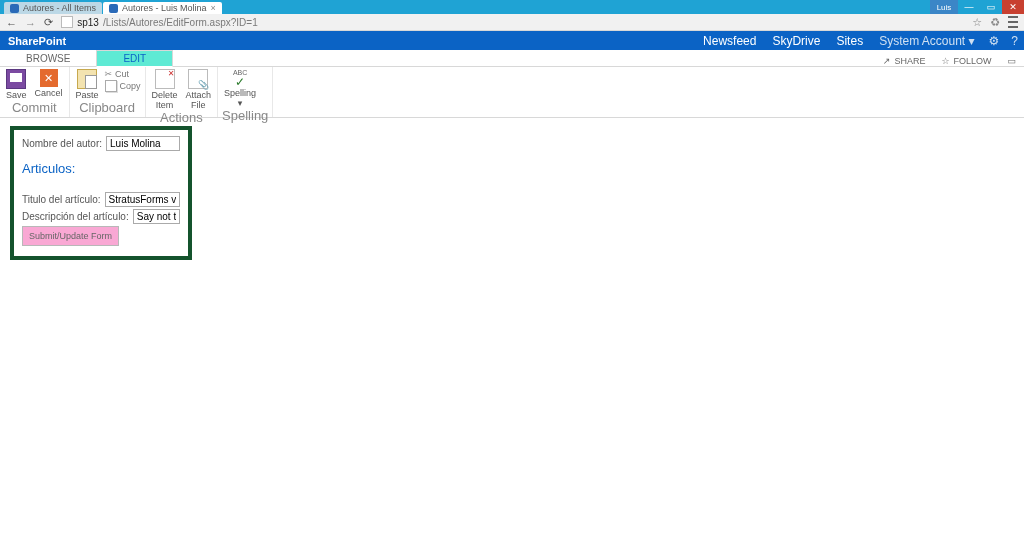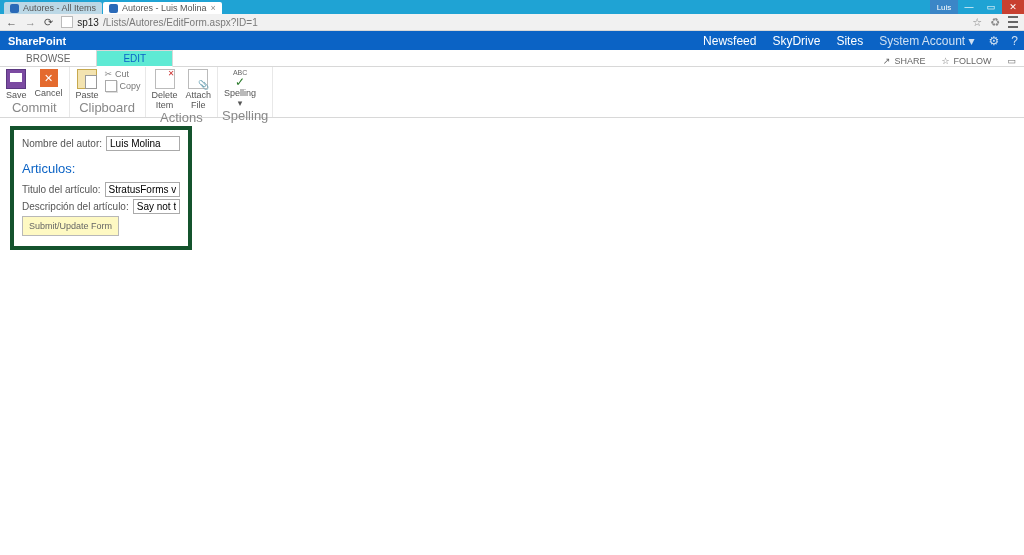--- a/index.html
+++ b/index.html
@@ -64,23 +64,23 @@
 .copy-icon{background:#fff;border:1px solid #aaa;box-shadow:1px 1px 0 #ddd}
 
 .page{display:flex;padding:8px 0 0 10px}
 .leftnav{width:104px;font-size:10px;color:#555}
 .leftnav .navitem{padding:2px 0}
 .leftnav .pencil{color:#888;margin-right:4px}
 .formwrap{border:4px solid #14532d;padding:6px 8px 10px;width:158px;font-size:10px;color:#555}
 .formrow{display:flex;align-items:center;gap:4px;margin-bottom:2px}
 .formrow label{flex:0 0 auto;white-space:nowrap}
 .formrow input{flex:1;border:1px solid #aaa;height:13px;font-size:10px;padding:0 3px;min-width:0}
-.section{color:#0b63c5;font-size:13px;margin:10px 0 6px}
+.section{color:#0b63c5;font-size:13px;margin:10px 0 16px}
 .addlink{color:#0b63c5;margin:10px 0;display:block}
-.submitbtn{border:1px solid #b8b8b8;background:#fef9c3;font-size:9px;padding:4px 6px;color:#666}
+.submitbtn{border:1px solid #b8b8b8;background:#f9a8d4;font-size:9px;padding:4px 6px;color:#666}
 </style>
 </head>
 <body>
 
 <div class="titlebar">
   <div class="tabbar">
     <div class="tab inactive">
       <span class="fav"></span>
       <span>Autores - All Items</span>
     </div>

